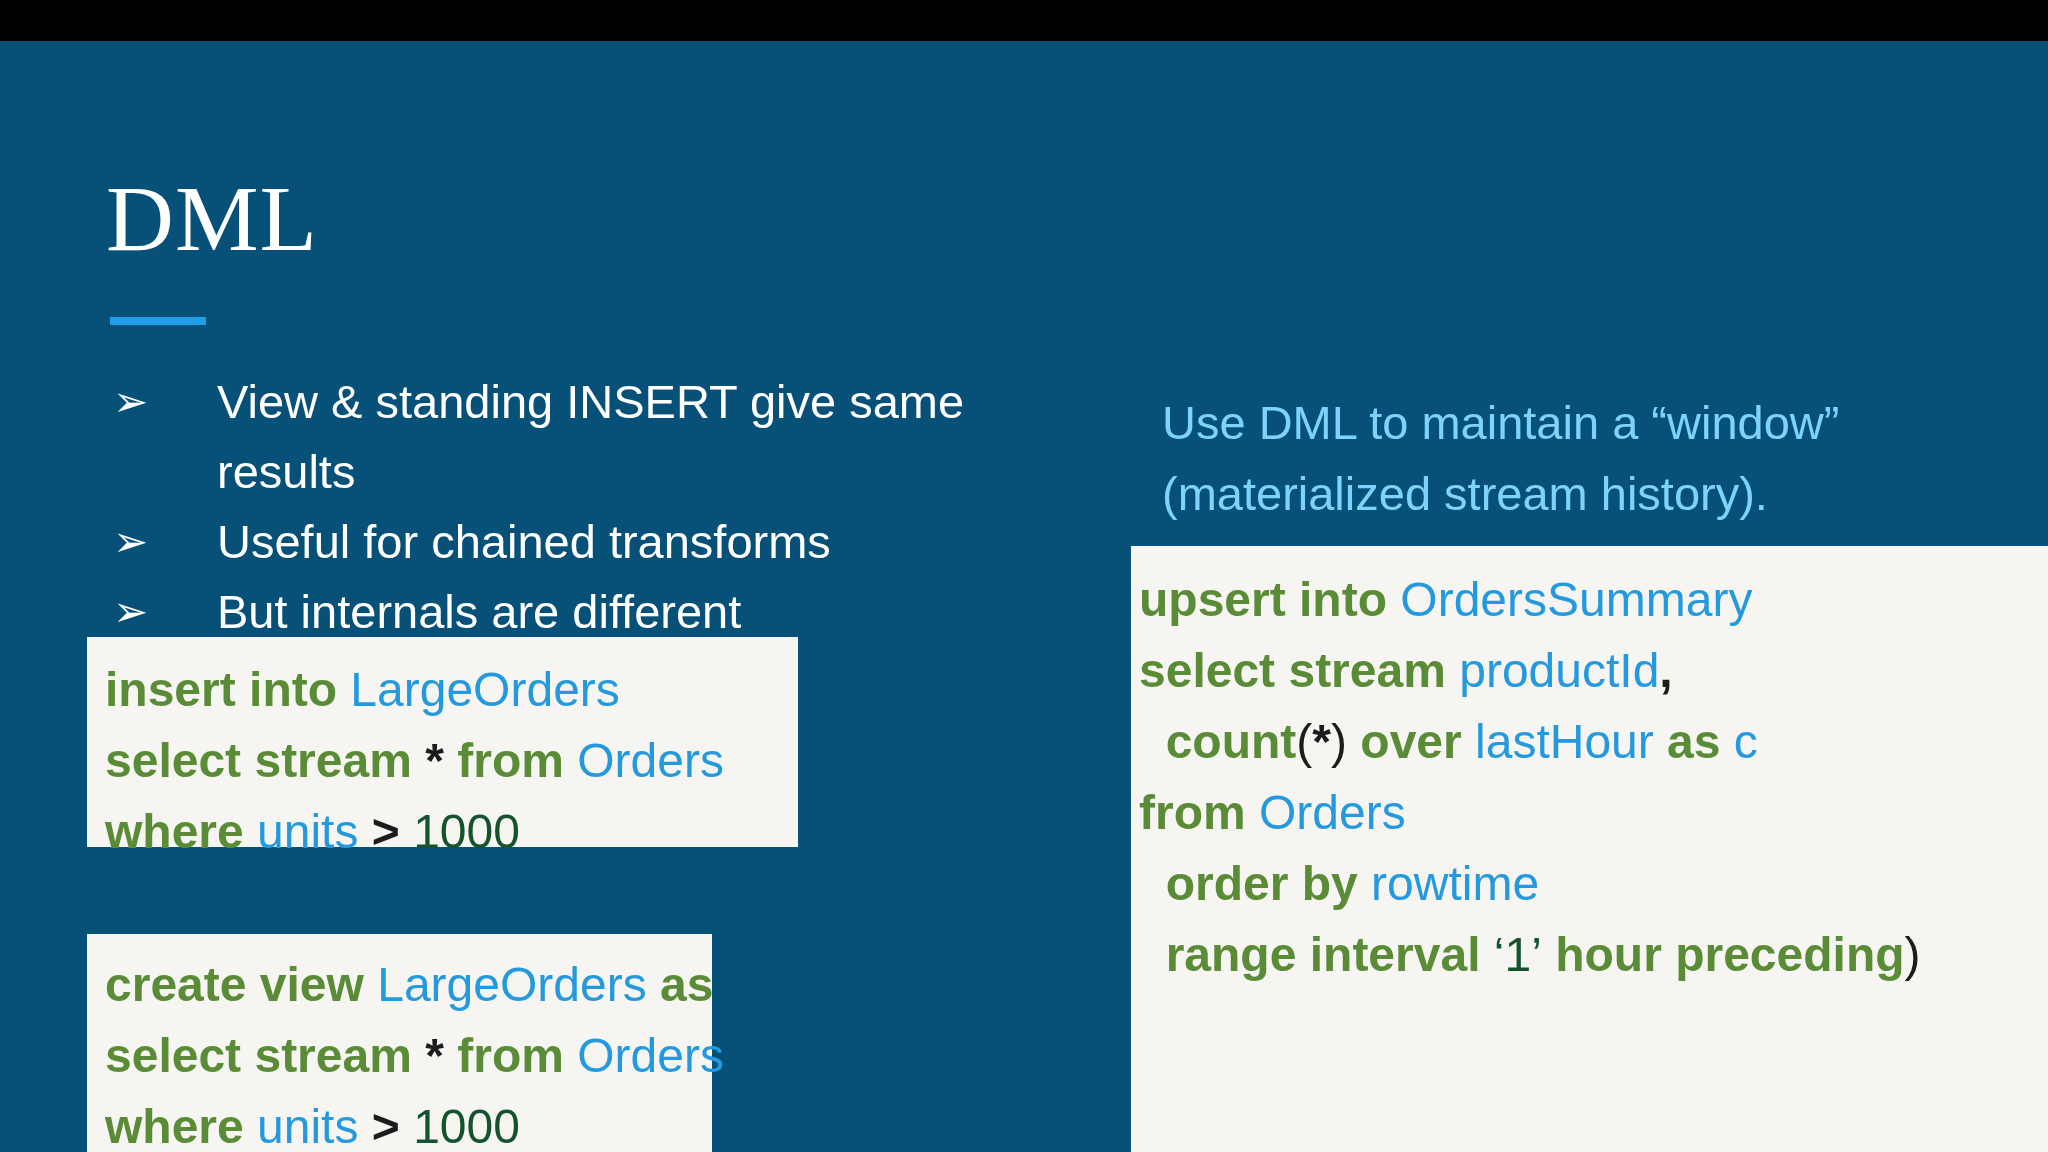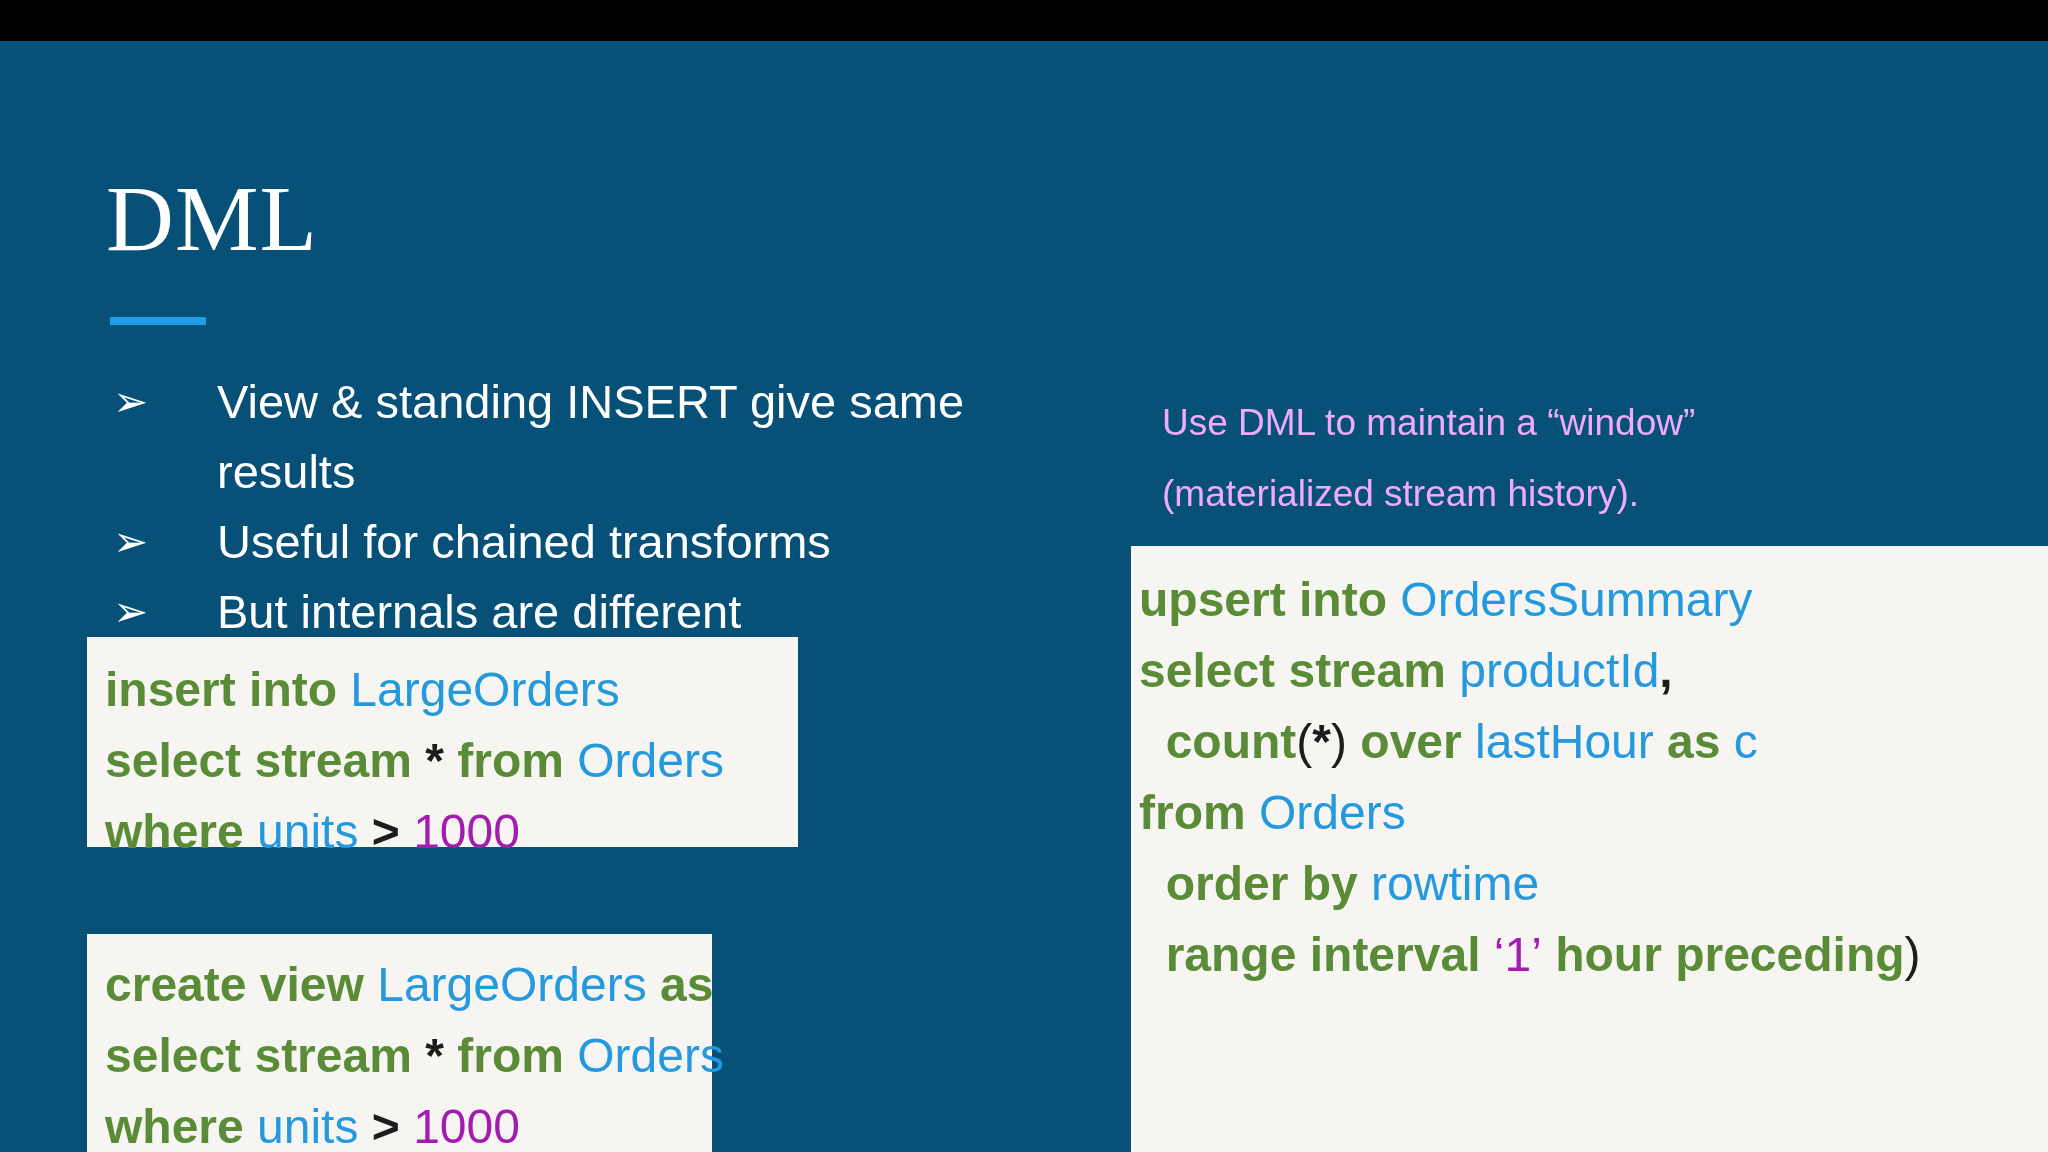--- a/index.html
+++ b/index.html
@@ -26,37 +26,37 @@
     color:#ffffff;font-size:47px;line-height:70px;
   }
   .bullet{display:flex;align-items:flex-start;}
   .marker{
     flex:0 0 104px;width:104px;
     font-size:42px;line-height:70px;color:#ffffff;
   }
   .btext{flex:1 1 auto;}
   .intro{
     position:absolute;left:1162px;top:346px;width:820px;
-    color:#f0abfc;font-size:37px;line-height:71px;
+    color:#7dd3fc;font-size:47px;line-height:71px;
   }
   .codebox{
     position:absolute;background:#F6F5F2;
     box-sizing:border-box;
   }
   .box1{left:87px;top:596px;width:711px;height:210px;padding:17px 0 0 18px;}
   .box2{left:87px;top:893px;width:625px;height:240px;padding:15px 0 0 18px;}
   .box3{left:1131px;top:505px;width:1030px;height:628px;padding:18px 0 0 8px;}
   .cline{
     white-space:pre;
     font-size:48px;line-height:71px;
     font-family:"Liberation Sans","DejaVu Sans",sans-serif;
   }
   .tok-kw{color:#5A8B37;font-weight:700;}
   .tok-id{color:#2499DE;font-weight:400;}
-  .tok-num{color:#a21caf;font-weight:400;}
+  .tok-num{color:#14532d;font-weight:400;}
   .tok-op{color:#1C1C1C;font-weight:700;}
   .tok-punct{color:#1C1C1C;font-weight:400;}
 </style>
 </head>
 <body>
 
 <div class="slide">
 
   <h1 class="title">DML</h1>
   <div class="rule"></div>

